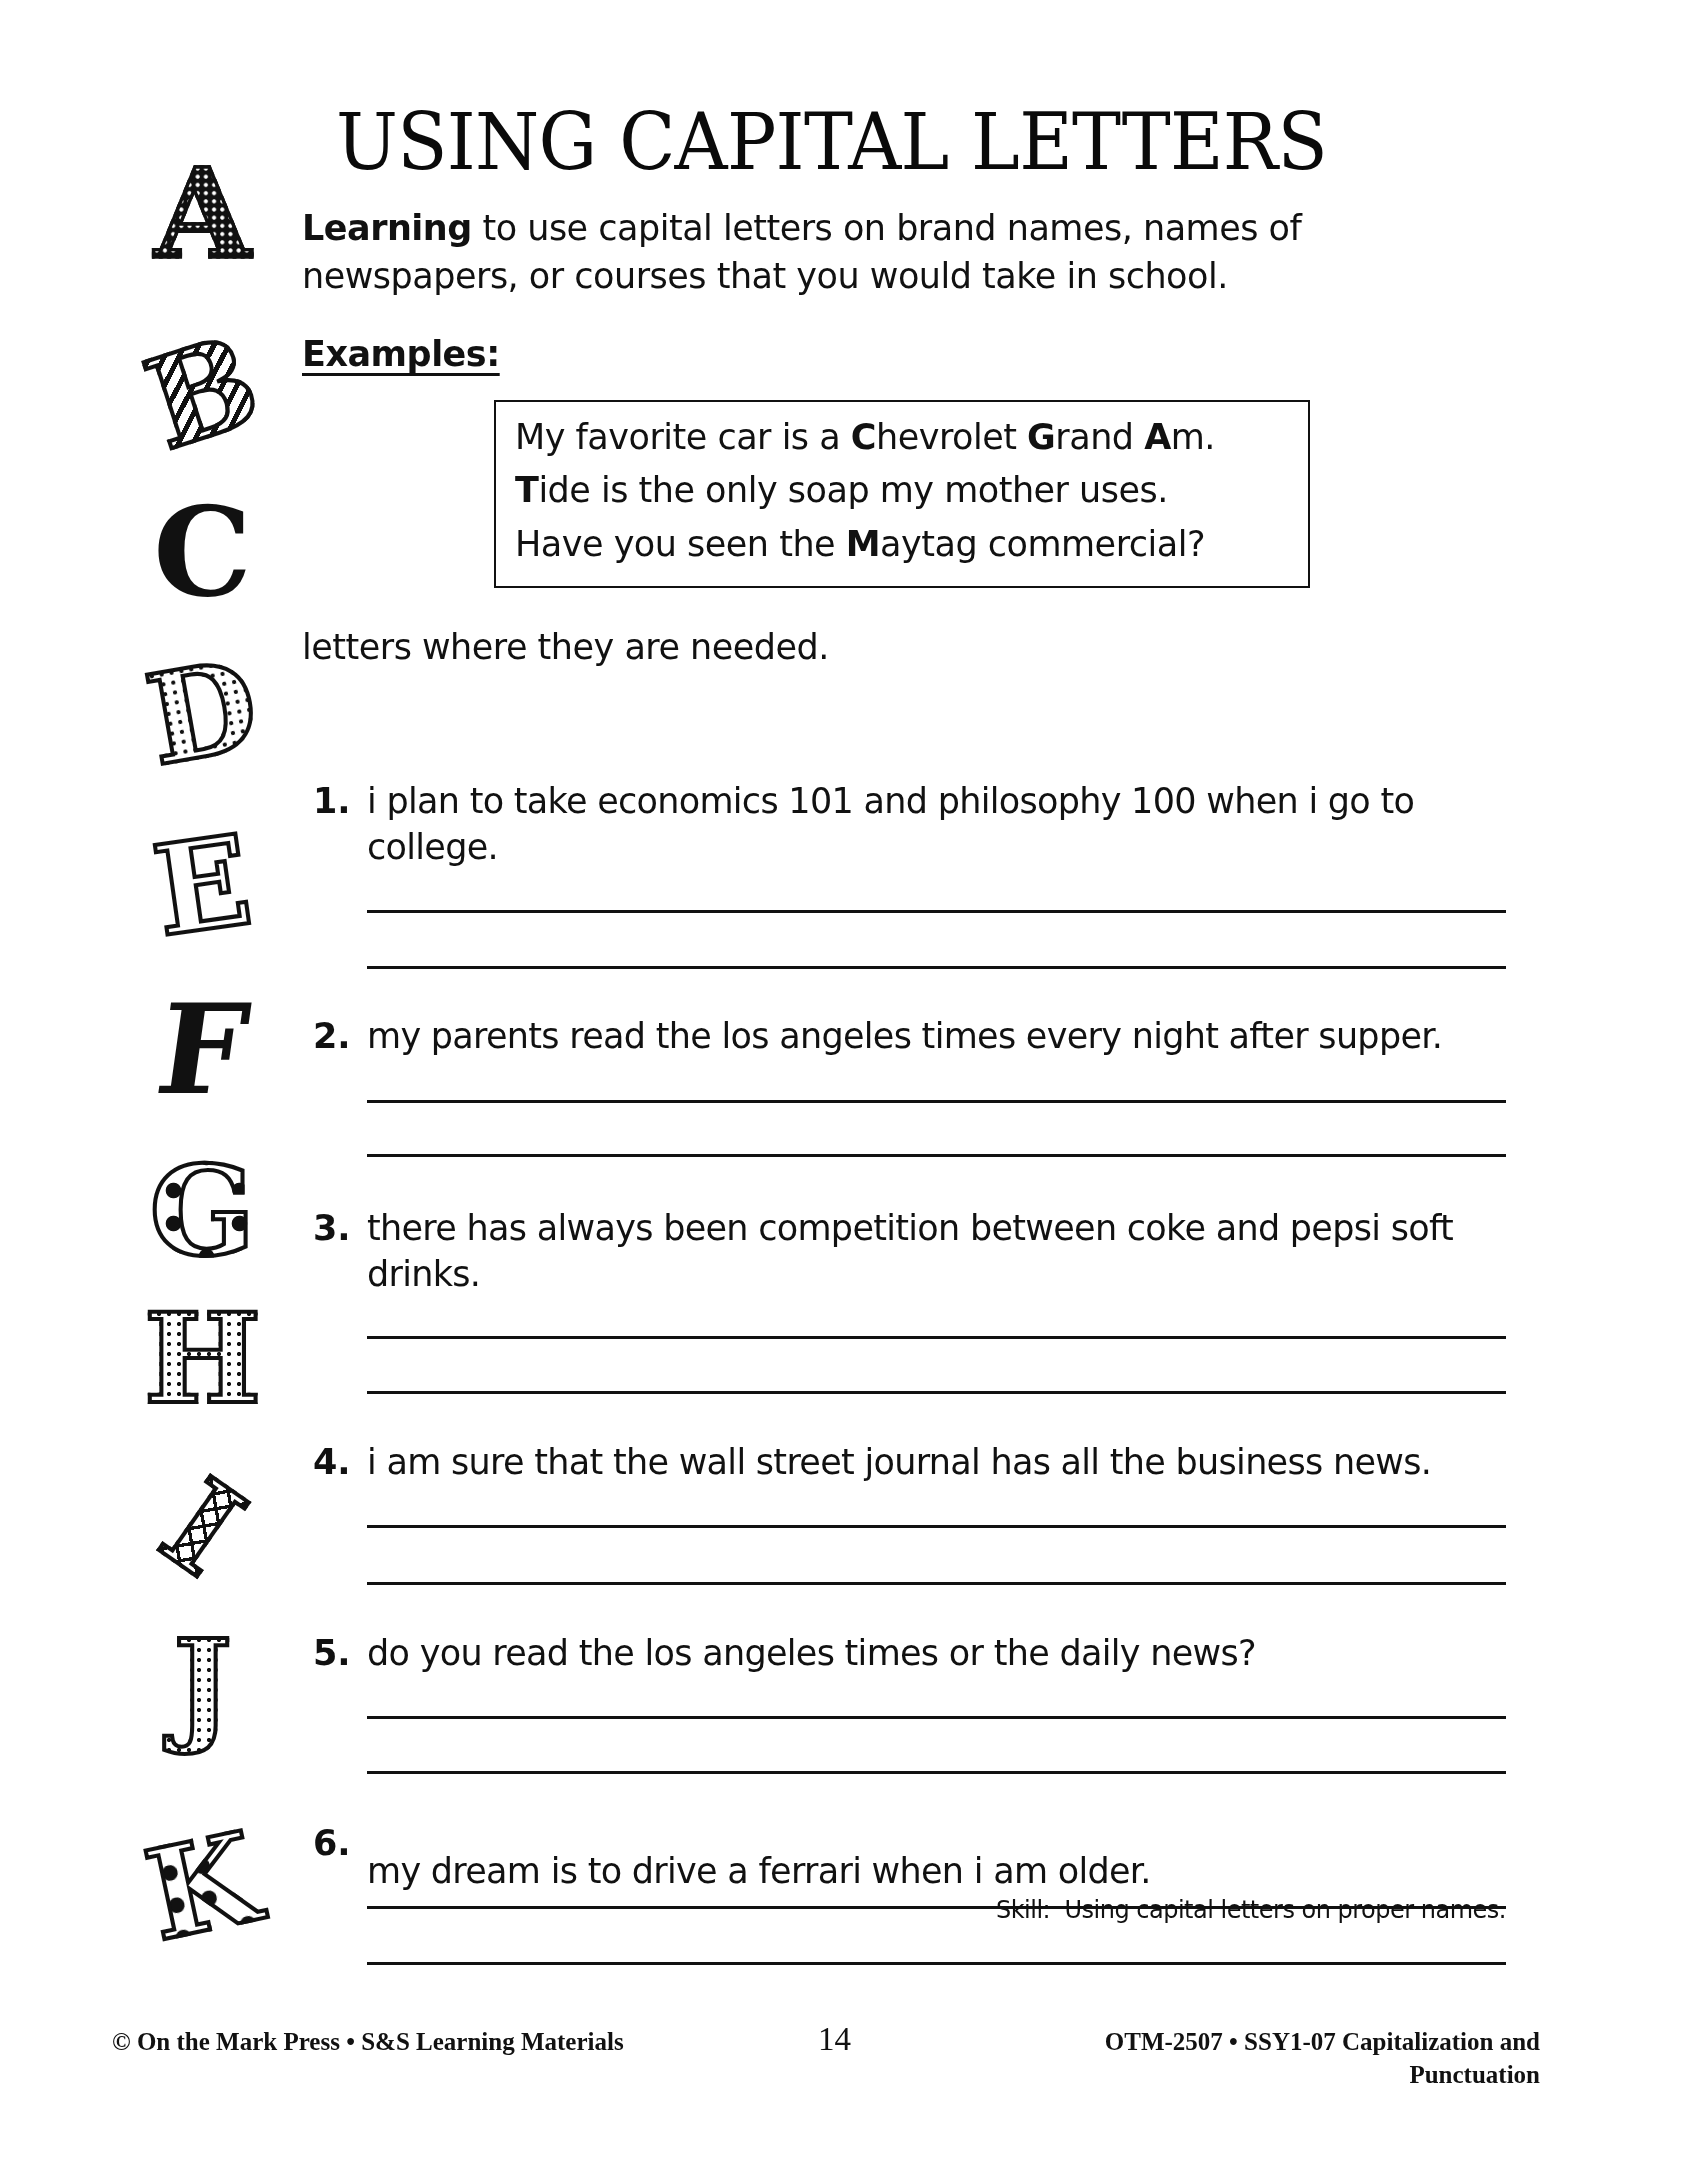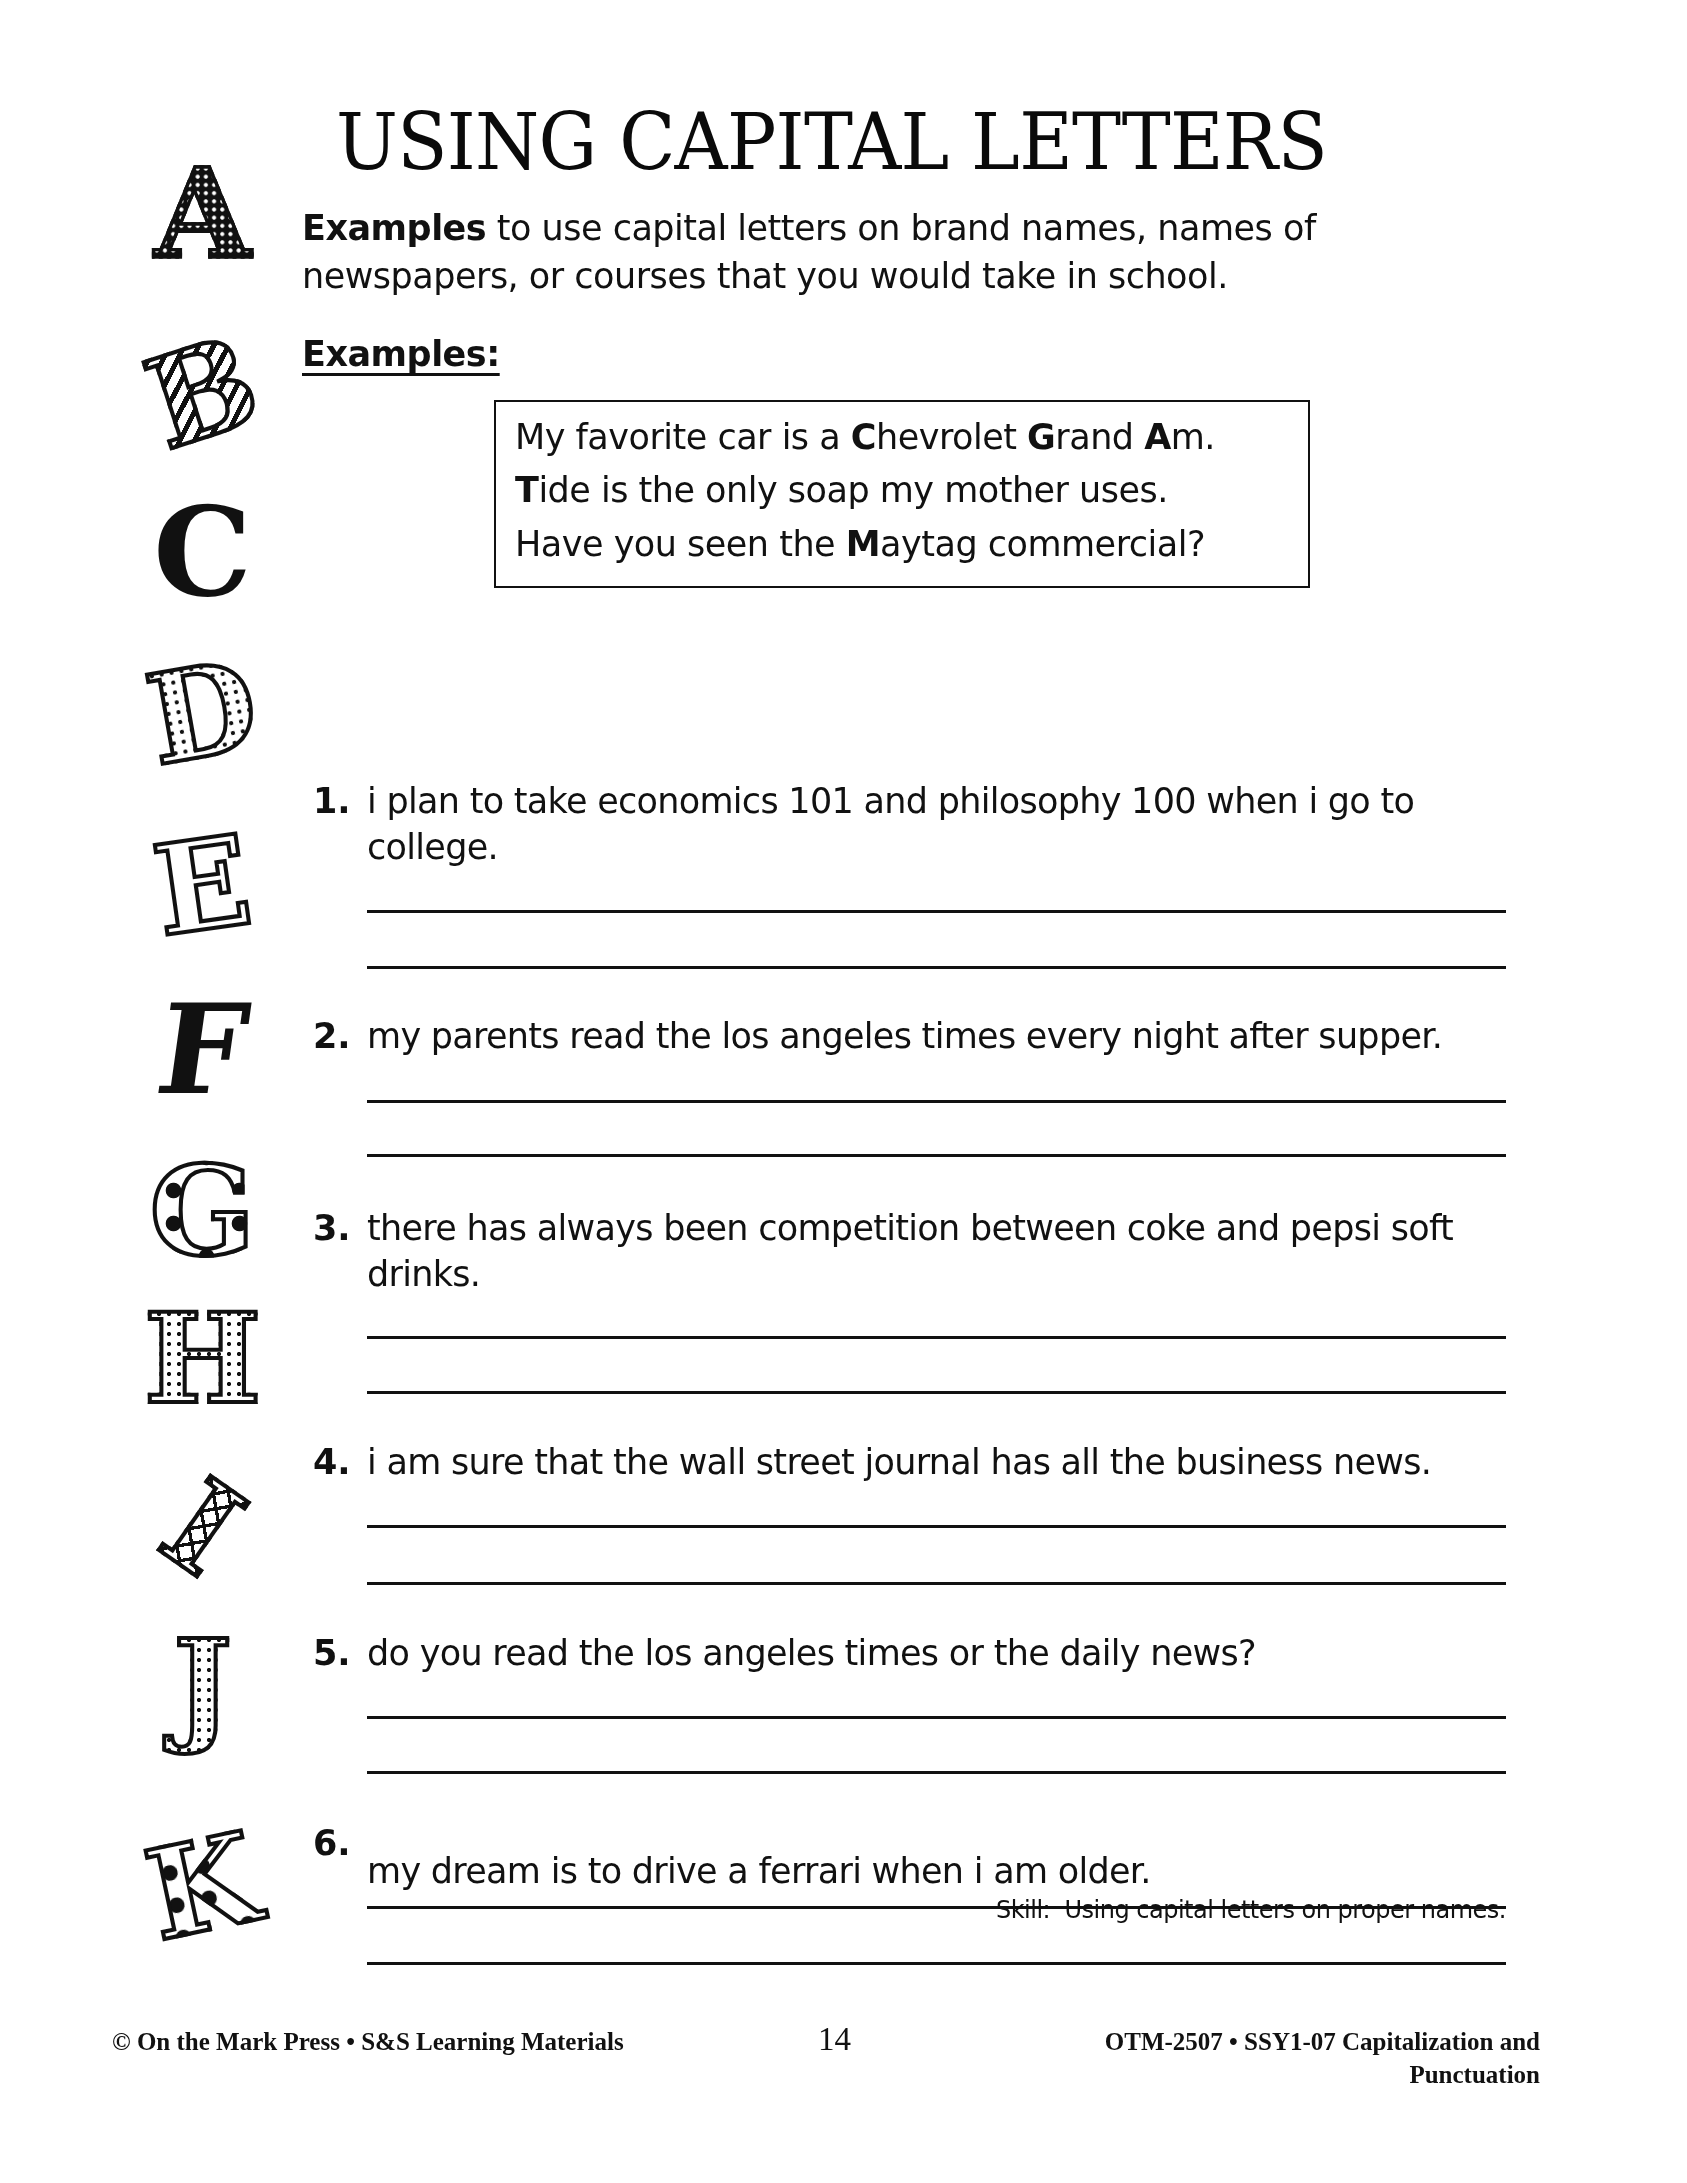--- a/index.html
+++ b/index.html
@@ -80,33 +80,34 @@
   <div class="deco deco-spots" style="top:1141px;">G</div>
   <div class="deco deco-dotted" style="top:1289px;">H</div>
   <div class="deco deco-grid" style="top:1458px; transform:rotate(35deg);">I</div>
   <div class="deco deco-dotted" style="top:1615px;">J</div>
   <div class="deco deco-spots" style="top:1817px; transform:rotate(-12deg);">K</div>
 </div>
 
 <h1 class="abs title" style="margin:0;">USING CAPITAL LETTERS</h1>
 
 <div class="abs para remember">
-  <div><b>Examples</b><span> to use capital letters on brand names, names of</span></div>
+  <div><b>Learning</b><span> to use capital letters on brand names, names of</span></div>
   <div>newspapers, or courses that you would take in school.</div>
 </div>
 
 <div class="abs para examples-label">Examples:</div>
 
 <div class="abs example-box">
   <div class="example-line" style="top:15px;"><span style="white-space: pre;">My favorite car is a </span><b style="white-space: pre;">C</b><span style="white-space: pre;">hevrolet </span><b style="white-space: pre;">G</b><span style="white-space: pre;">rand </span><b style="white-space: pre;">A</b><span style="white-space: pre;">m.</span></div>
   <div class="example-line" style="top:68px;"><b style="white-space: pre;">T</b><span style="white-space: pre; margin-top: 6px;">ide is the only soap my mother uses.</span></div>
   <div class="example-line" style="top:122px;"><span style="white-space: pre;">Have you seen the </span><b style="white-space: pre;">M</b><span style="white-space: pre;">aytag commercial?</span></div>
 </div>
 
 <div class="abs para instructions">
+  <div>letters where they are needed.</div>
 </div>
 
 <div class="item" style="top:778px;">
   <span class="item-num">1.</span>
   <span class="item-text" style="width:1129px;">i plan to take economics 101 and philosophy 100 when i go to college.</span>
 </div>
 <div class="write-line" style="top:910px;"></div>
 <div class="write-line" style="top:966px;"></div>
 
 <div class="item" style="top:1013px;">

